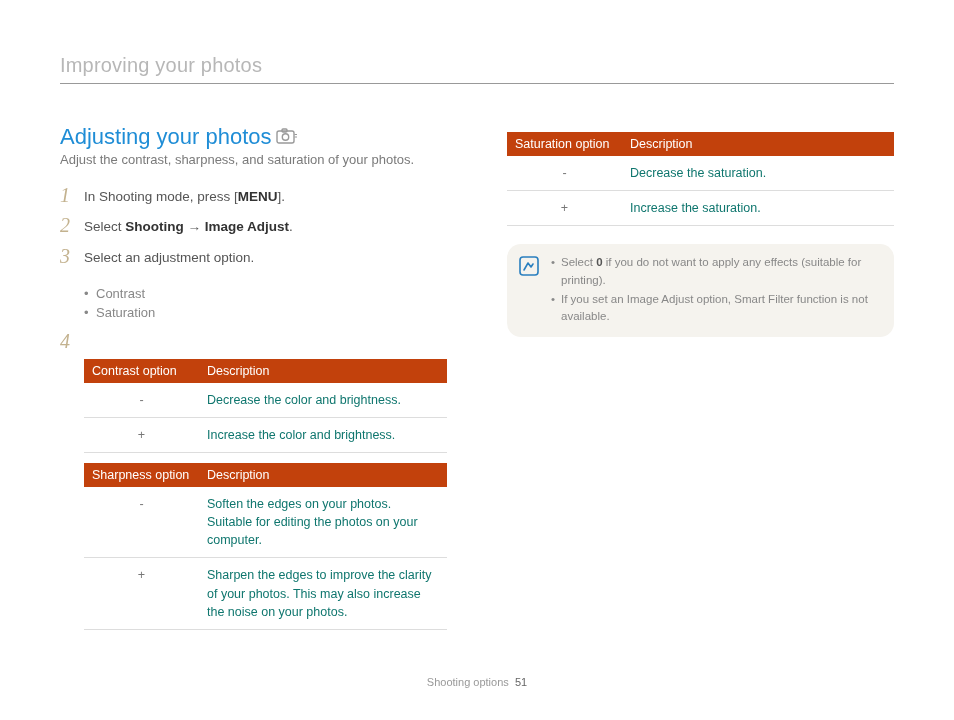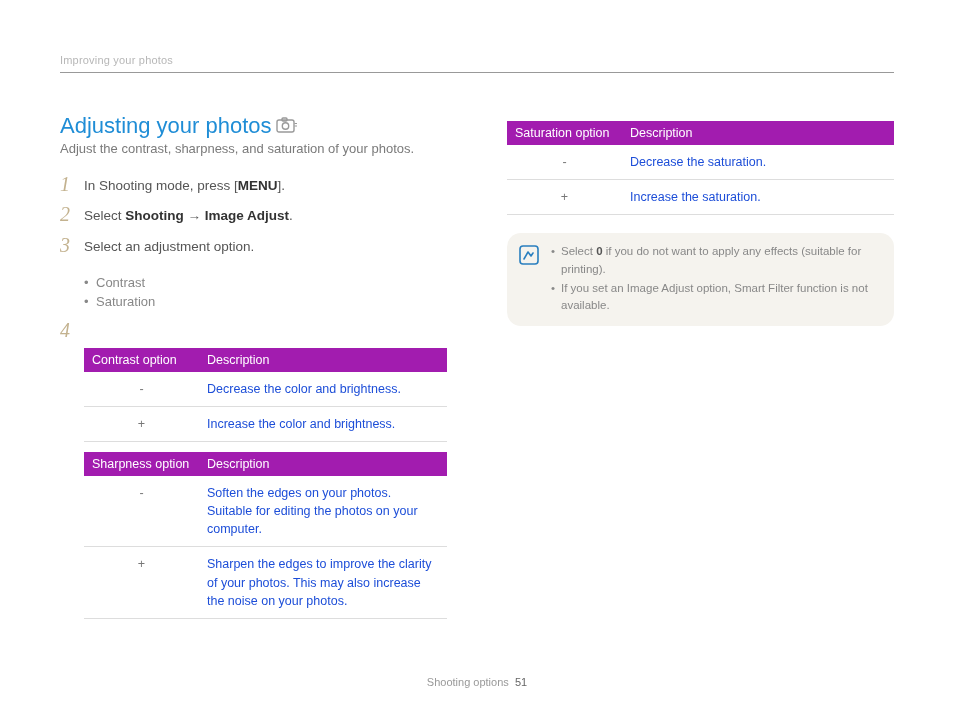--- a/index.html
+++ b/index.html
@@ -10,21 +10,21 @@
     background: #fff;
     color: #555;
     font-size: 13px;
     position: relative;
   }
   .page {
     padding: 54px 60px 0 60px;
   }
   .breadcrumb {
     color: #b7b7b7;
-    font-size: 11px;
+    font-size: 20px;
     padding-bottom: 6px;
     border-bottom: 1px solid #999;
     margin-bottom: 40px;
     letter-spacing: 0.2px;
   }
   .columns {
     display: flex;
     gap: 60px;
   }
   .col {
@@ -89,31 +89,31 @@
     color: #888;
   }
   table.opt {
     width: 100%;
     border-collapse: collapse;
     margin-top: 8px;
     margin-bottom: 10px;
     font-size: 12.5px;
   }
   table.opt th {
-    background: #a21caf;
+    background: #c2410c;
     color: #fff;
     font-weight: 400;
     text-align: left;
     padding: 5px 8px;
   }
   table.opt th:first-child { width: 115px; }
   table.opt td {
     padding: 8px 8px;
     border-bottom: 1px solid #ddd;
-    color: #1d4ed8;
+    color: #0f766e;
     vertical-align: top;
     line-height: 1.45;
   }
   table.opt td:first-child {
     text-align: center;
     color: #777;
   }
   .note-box {
     background: #f5f3ee;
     border-radius: 14px;

